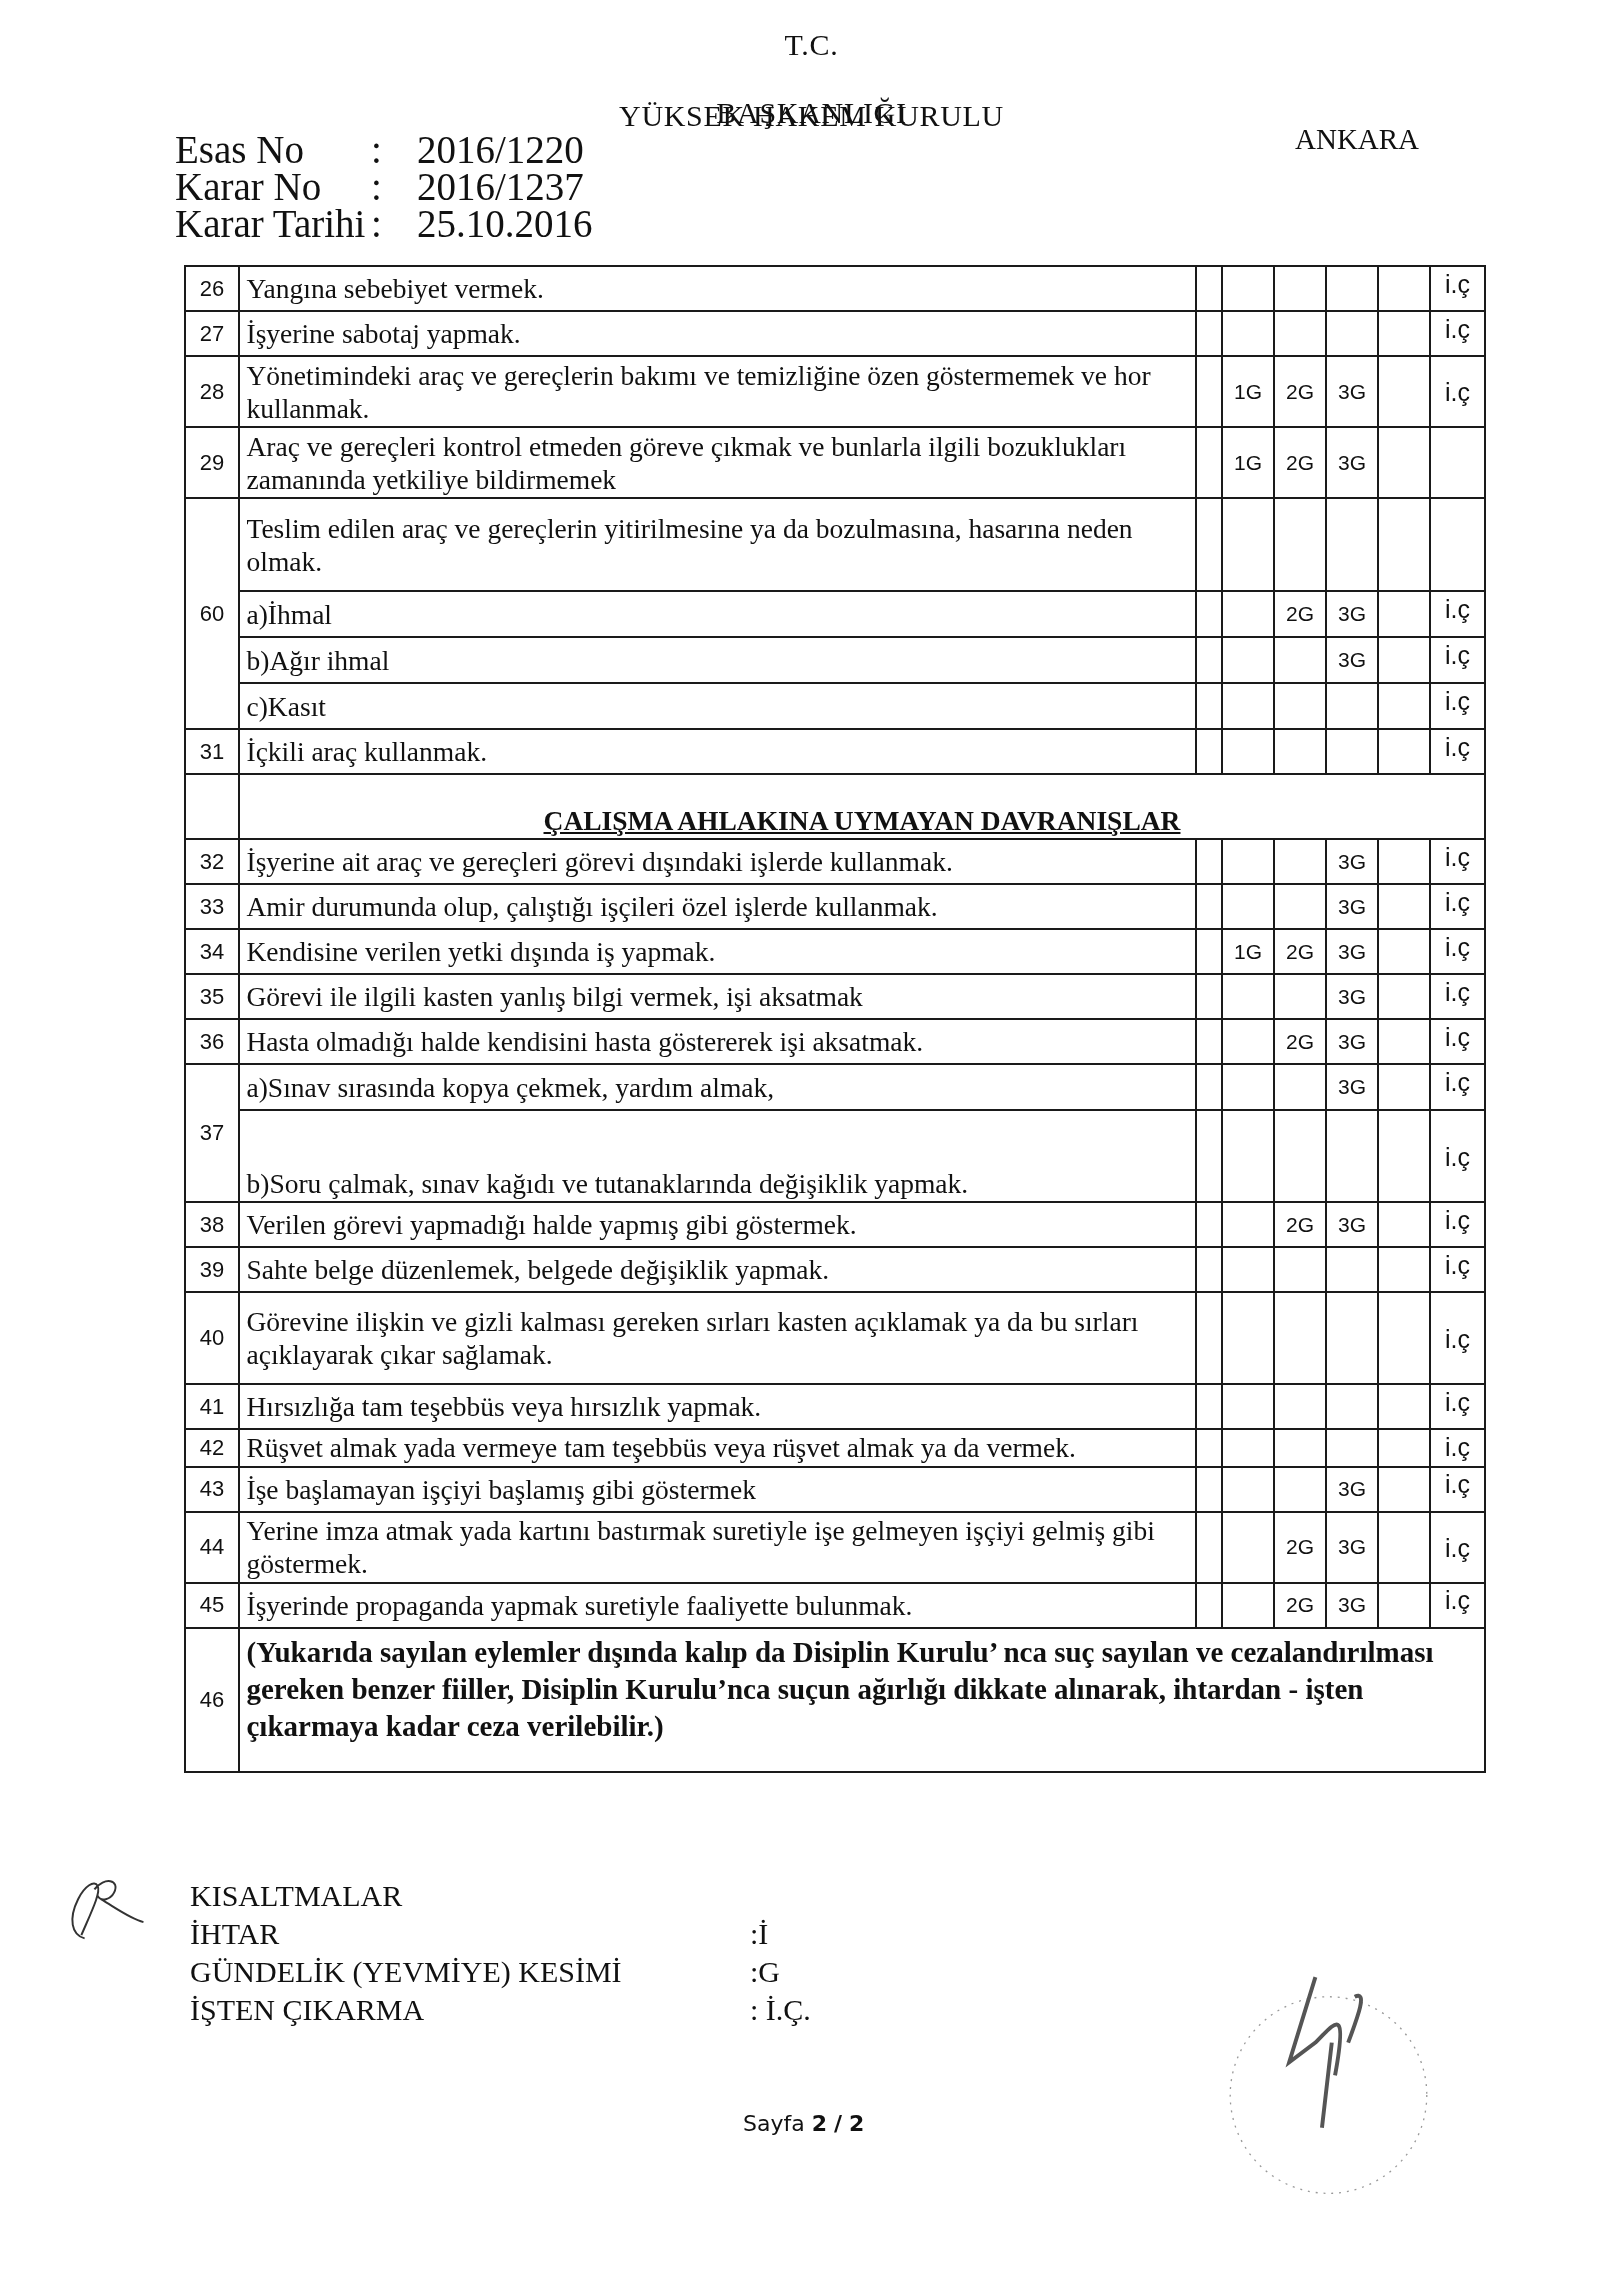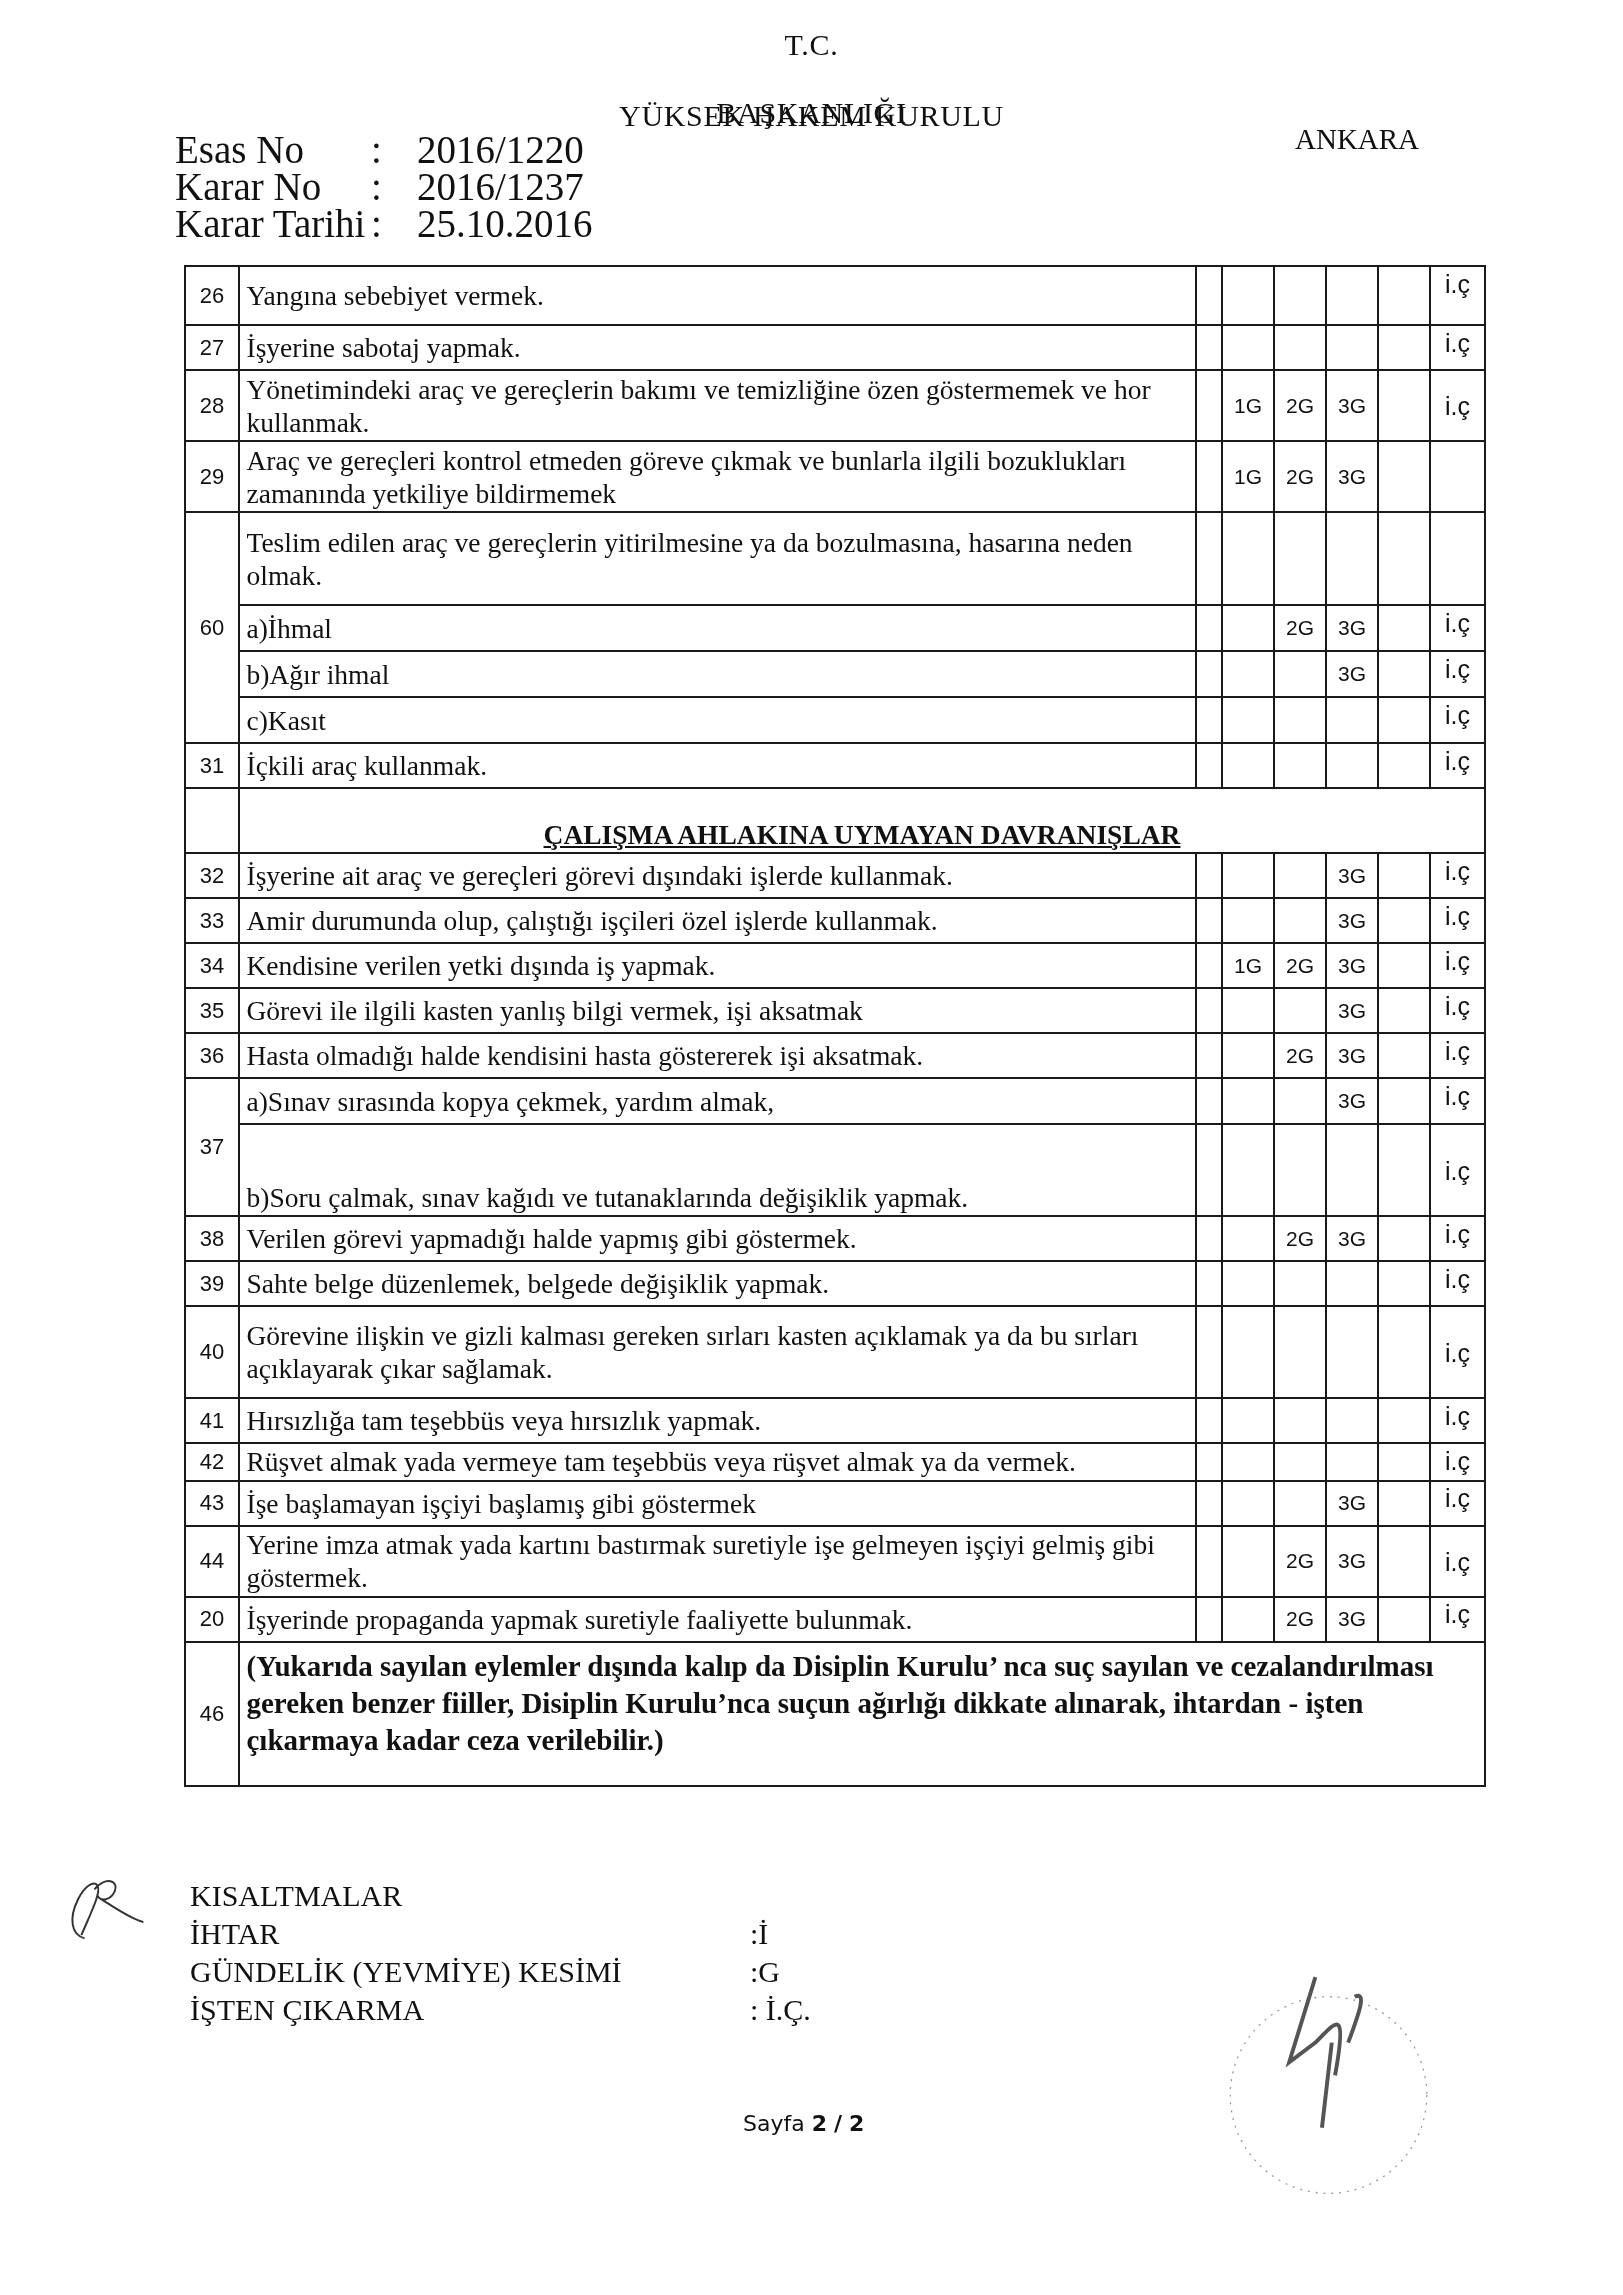--- a/index.html
+++ b/index.html
@@ -81,21 +81,21 @@
     <col class="c-no">
       <col class="c-desc">
       <col class="c-x">
       <col class="c-g">
       <col class="c-g">
       <col class="c-g">
       <col class="c-e">
       <col class="c-ic">
   </colgroup>
   <tbody id="table-body">
-      <tr style="height: 59px; padding-left: 40px;">
+      <tr style="height: 45px; padding-left: 40px;">
         <td class="no">26</td>
         <td class="desc">Yangına sebebiyet vermek.</td>
         <td></td>
         <td class="g"></td>
         <td class="g"></td>
         <td class="g"></td>
         <td></td>
         <td class="ic">i.ç</td>
       </tr>
       <tr style="height: 45px;">
@@ -312,21 +312,21 @@
         <td class="no">44</td>
         <td class="desc">Yerine imza atmak yada kartını bastırmak suretiyle işe gelmeyen işçiyi gelmiş gibi göstermek.</td>
         <td></td>
         <td class="g"></td>
         <td class="g">2G</td>
         <td class="g">3G</td>
         <td></td>
         <td class="ic mid">i.ç</td>
       </tr>
       <tr style="height: 45px;">
-        <td class="no">20</td>
+        <td class="no">45</td>
         <td class="desc">İşyerinde propaganda yapmak suretiyle faaliyette bulunmak.</td>
         <td></td>
         <td class="g"></td>
         <td class="g">2G</td>
         <td class="g">3G</td>
         <td></td>
         <td class="ic">i.ç</td>
       </tr>
       <tr style="height: 137px;">
         <td class="no">46</td>

